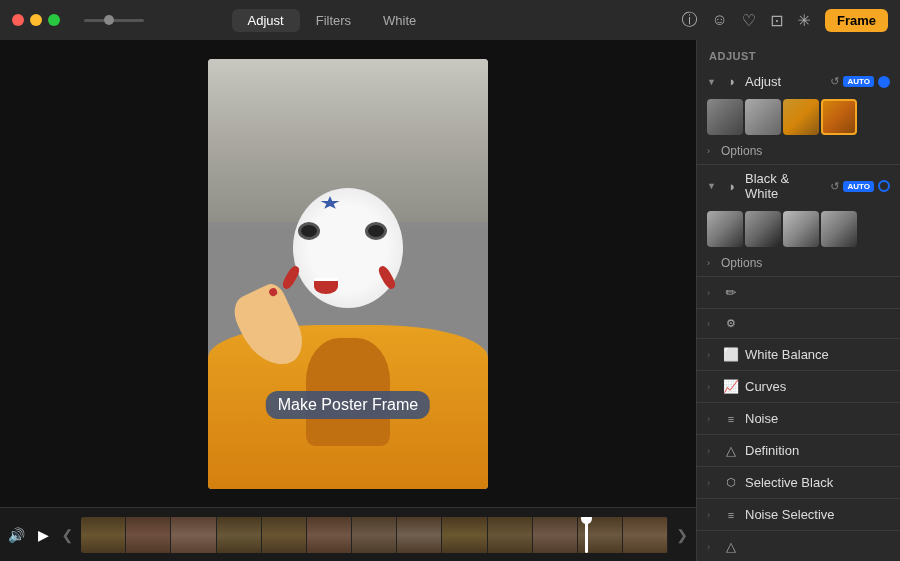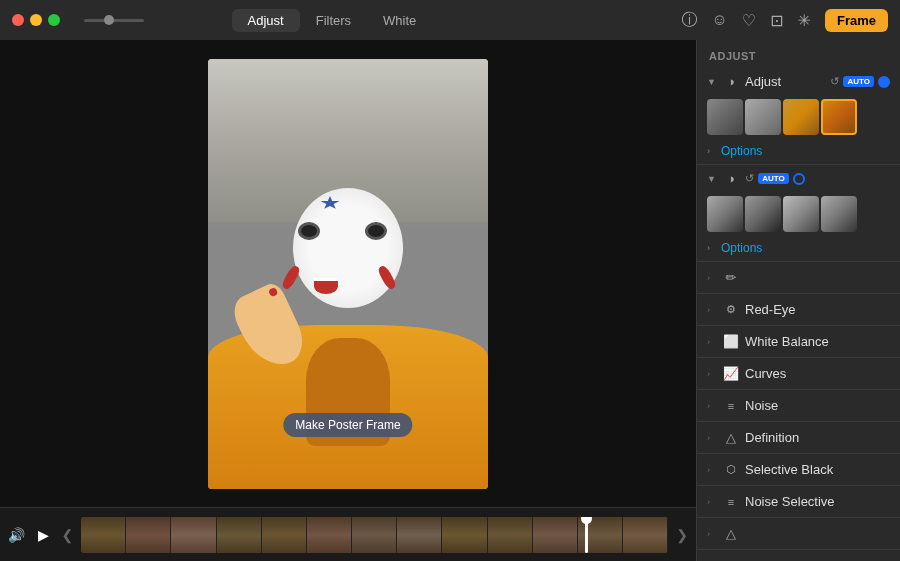--- a/index.html
+++ b/index.html
@@ -144,28 +144,28 @@
     
     .joker-scene {
       width: 100%;
       height: 100%;
       position: relative;
       background: linear-gradient(to bottom, #c8c8c8 0%, #a0a0a0 20%, #888 40%);
     }
 
     .poster-frame-tooltip {
       position: absolute;
-      bottom: 52px;
+      bottom: 70px;
       left: 50%;
       transform: translateX(-50%);
       background: rgba(60, 80, 120, 0.85);
       color: #fff;
       padding: 5px 12px;
       border-radius: 12px;
-      font-size: 12px;
+      font-size: 16px;
       font-weight: 500;
       white-space: nowrap;
     }
 
     
     .timeline {
       height: 54px;
       background: #1a1a1a;
       display: flex;
       align-items: center;
@@ -340,21 +340,21 @@
 
     .options-row {
       padding: 3px 10px 6px;
       display: flex;
       align-items: center;
       gap: 4px;
       cursor: pointer;
     }
     .options-label {
       font-size: 12px;
-      color: #0ea5e9;
+      color: #a3a3a3;
     }
 
     
     .simple-row {
       display: flex;
       align-items: center;
       padding: 8px 10px;
       gap: 6px;
       cursor: pointer;
       border-bottom: 1px solid #3a3a3a;
@@ -478,20 +478,21 @@
       <div class="options-row">
         <span class="chevron">›</span>
         <span class="options-label">Options</span>
       </div>
     </div>
 
     <div class="adjust-section">
       <div class="section-row">
         <span class="chevron">▼</span>
         <span class="section-icon" style="color:#aaa;">◑</span>
+        <span class="section-label">Black &amp; White</span>
         <div class="section-actions">
           <span class="undo-icon">↺</span>
           <span class="auto-badge active">AUTO</span>
           <div class="section-dot"></div>
         </div>
       </div>
       <div class="swatches-row">
         <div class="swatch sw-bw1"></div>
         <div class="swatch sw-bw2"></div>
         <div class="swatch sw-bw3"></div>
@@ -504,21 +505,20 @@
     </div>
 
     <div class="simple-row">
       <span class="chevron">›</span>
       <span class="section-icon" style="color:#aaa;">✏</span>
     </div>
 
     <div class="simple-row">
       <span class="chevron">›</span>
       <span class="section-icon" style="color:#aaa; font-size:11px;">⚙</span>
-      <span class="section-label">Red-Eye</span>
     </div>
 
     <div class="simple-row">
       <span class="chevron">›</span>
       <span class="section-icon" style="color:#aaa;">⬜</span>
       <span class="section-label">White Balance</span>
     </div>
 
     <div class="simple-row">
       <span class="chevron">›</span>

